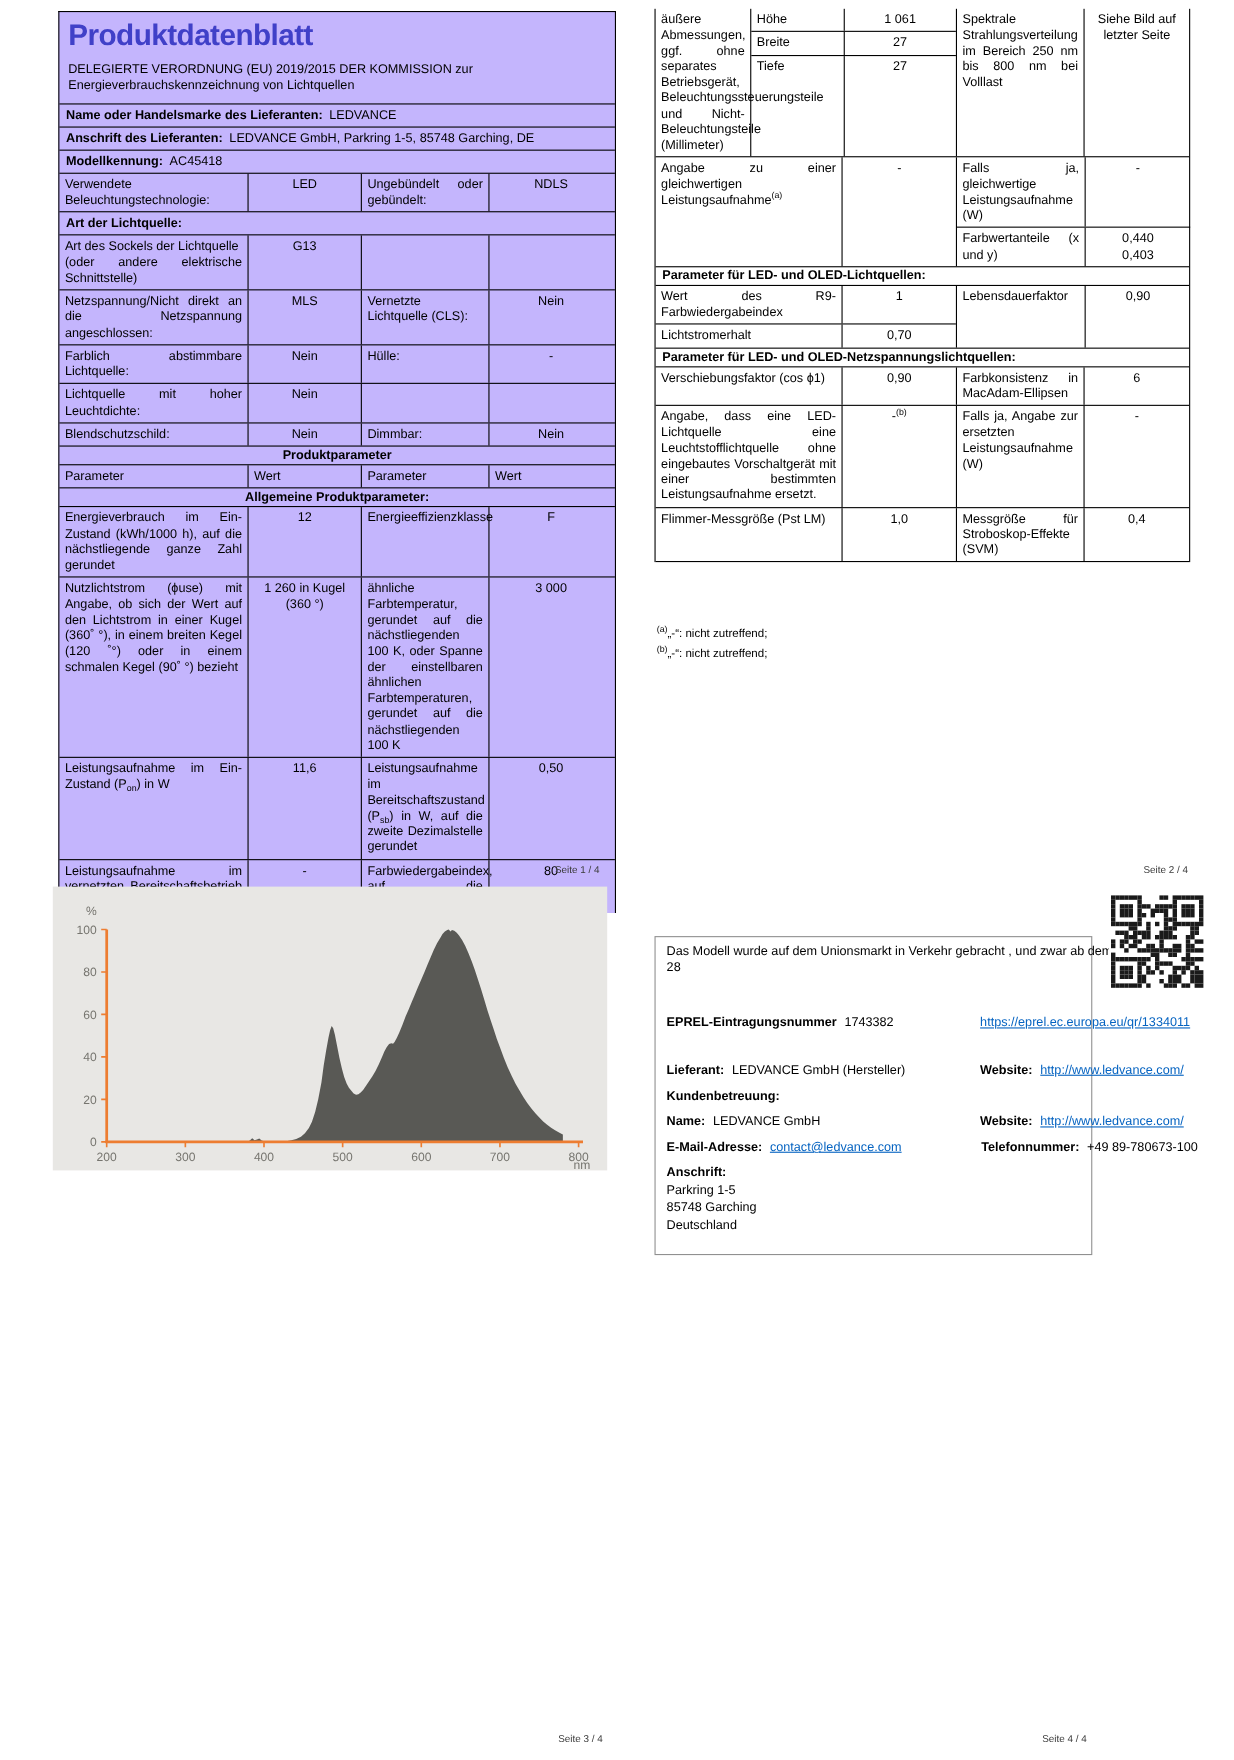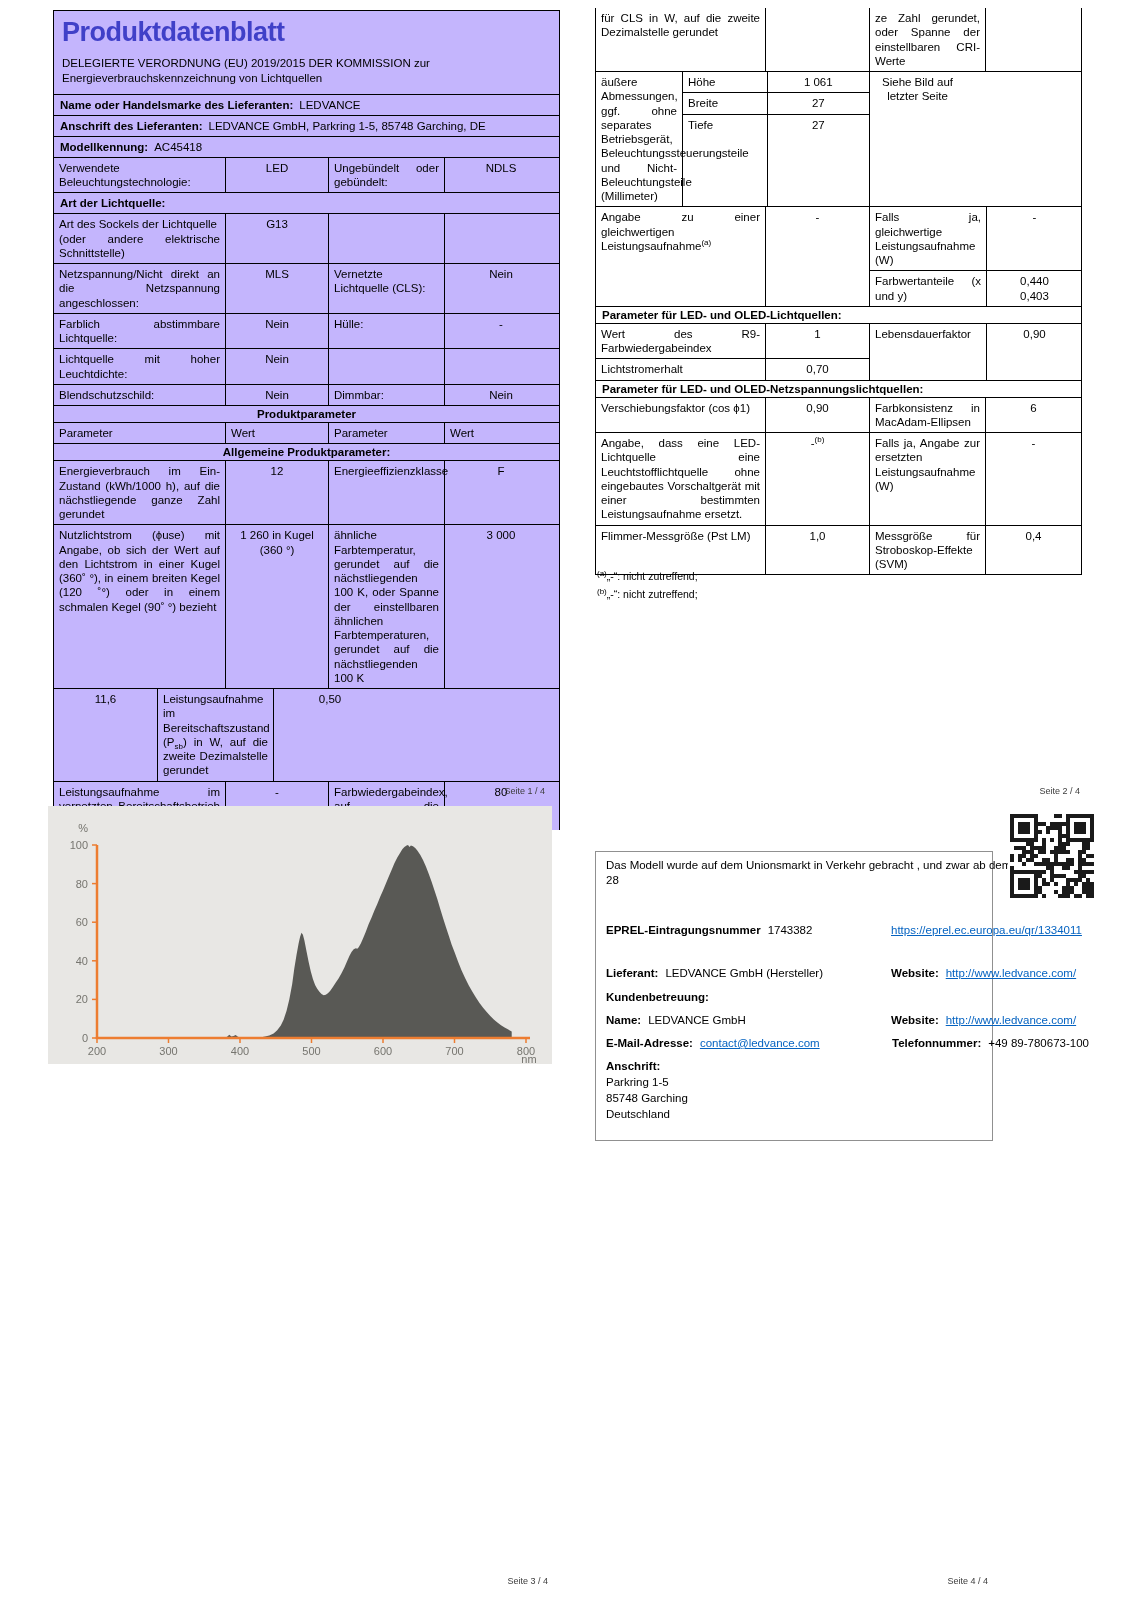--- a/index.html
+++ b/index.html
@@ -134,59 +134,55 @@
     <div class="cell pcell c3">Energieeffizienzklasse</div>
     <div class="cell vcell c4">F</div>
   </div>
   <div class="row">
     <div class="cell pcell c1">Nutzlichtstrom (ϕuse) mit Angabe, ob sich der Wert auf den Lichtstrom in einer Kugel (360˚ °), in einem breiten Kegel (120 ˚°) oder in einem schmalen Kegel (90˚ °) bezieht</div>
     <div class="cell vcell c2">1 260 in Kugel (360 °)</div>
     <div class="cell pcell c3">ähnliche Farbtemperatur, gerundet auf die nächstliegenden 100 K, oder Spanne der einstellbaren ähnlichen Farbtemperaturen, gerundet auf die nächstliegenden 100 K</div>
     <div class="cell vcell c4">3 000</div>
   </div>
   <div class="row">
+    <div class="cell pcell c1"><span>Leistungsaufnahme im Ein-Zustand (P</span><sub>on</sub><span>) in W</span></div>
     <div class="cell vcell c2">11,6</div>
     <div class="cell pcell c3"><span>Leistungsaufnahme im Bereitschaftszustand (P</span><sub>sb</sub><span>) in W, auf die zweite Dezimalstelle gerundet</span></div>
     <div class="cell vcell c4">0,50</div>
   </div>
   <div class="row" style="border-bottom:none;">
     <div class="cell pcell c1"><span>Leistungsaufnahme im vernetzten Bereitschaftsbetrieb (P</span><sub>net</sub><span>)</span></div>
     <div class="cell vcell c2">-</div>
     <div class="cell pcell c3">Farbwiedergabeindex, auf die nächstliegende gan-</div>
     <div class="cell vcell c4">80</div>
   </div>
 </div>
 
 <div class="abs pagefooter" style="left:400px;top:786px;width:145px;">Seite 1 / 4</div>
 
 <div class="abs tbl2" style="left:595px;top:8px;width:487px;">
 
-  <div class="row">
-    <div class="cell pcell c1b">für CLS in W, auf die zweite Dezimalstelle gerundet</div>
-    <div class="cell vcell c2b"></div>
-    <div class="cell pcell c3b">ze Zahl gerundet, oder Spanne der einstellbaren CRI-Werte</div>
-    <div class="cell vcell c4b"></div>
-  </div>
 
   <div class="row">
     <div class="cell pcell dA">äußere Abmessungen, ggf. ohne separates Betriebsgerät, Beleuchtungssteuerungsteile und Nicht-Beleuchtungsteile (Millimeter)</div>
     <div class="cell dB">
       <div class="sub2 bline">
         <div class="sn">Höhe</div>
         <div class="sv">1 061</div>
       </div>
       <div class="sub2 bline">
         <div class="sn">Breite</div>
         <div class="sv">27</div>
       </div>
       <div class="sub2" style="flex:1;">
         <div class="sn">Tiefe</div>
         <div class="sv">27</div>
       </div>
     </div>
+    <div class="cell pcell c3b">Spektrale Strahlungsverteilung im Bereich 250 nm bis 800 nm bei Volllast</div>
     <div class="cell vcell c4b">Siehe Bild auf letzter Seite</div>
   </div>
 
   <div class="row">
     <div class="lgroup">
       <div class="cell pcell c1b"><span>Angabe zu einer gleichwertigen Leistungsaufnahme</span><sup>(a)</sup></div>
       <div class="cell vcell c2b">-</div>
     </div>
     <div class="rgroup">
       <div class="rrow bline">

